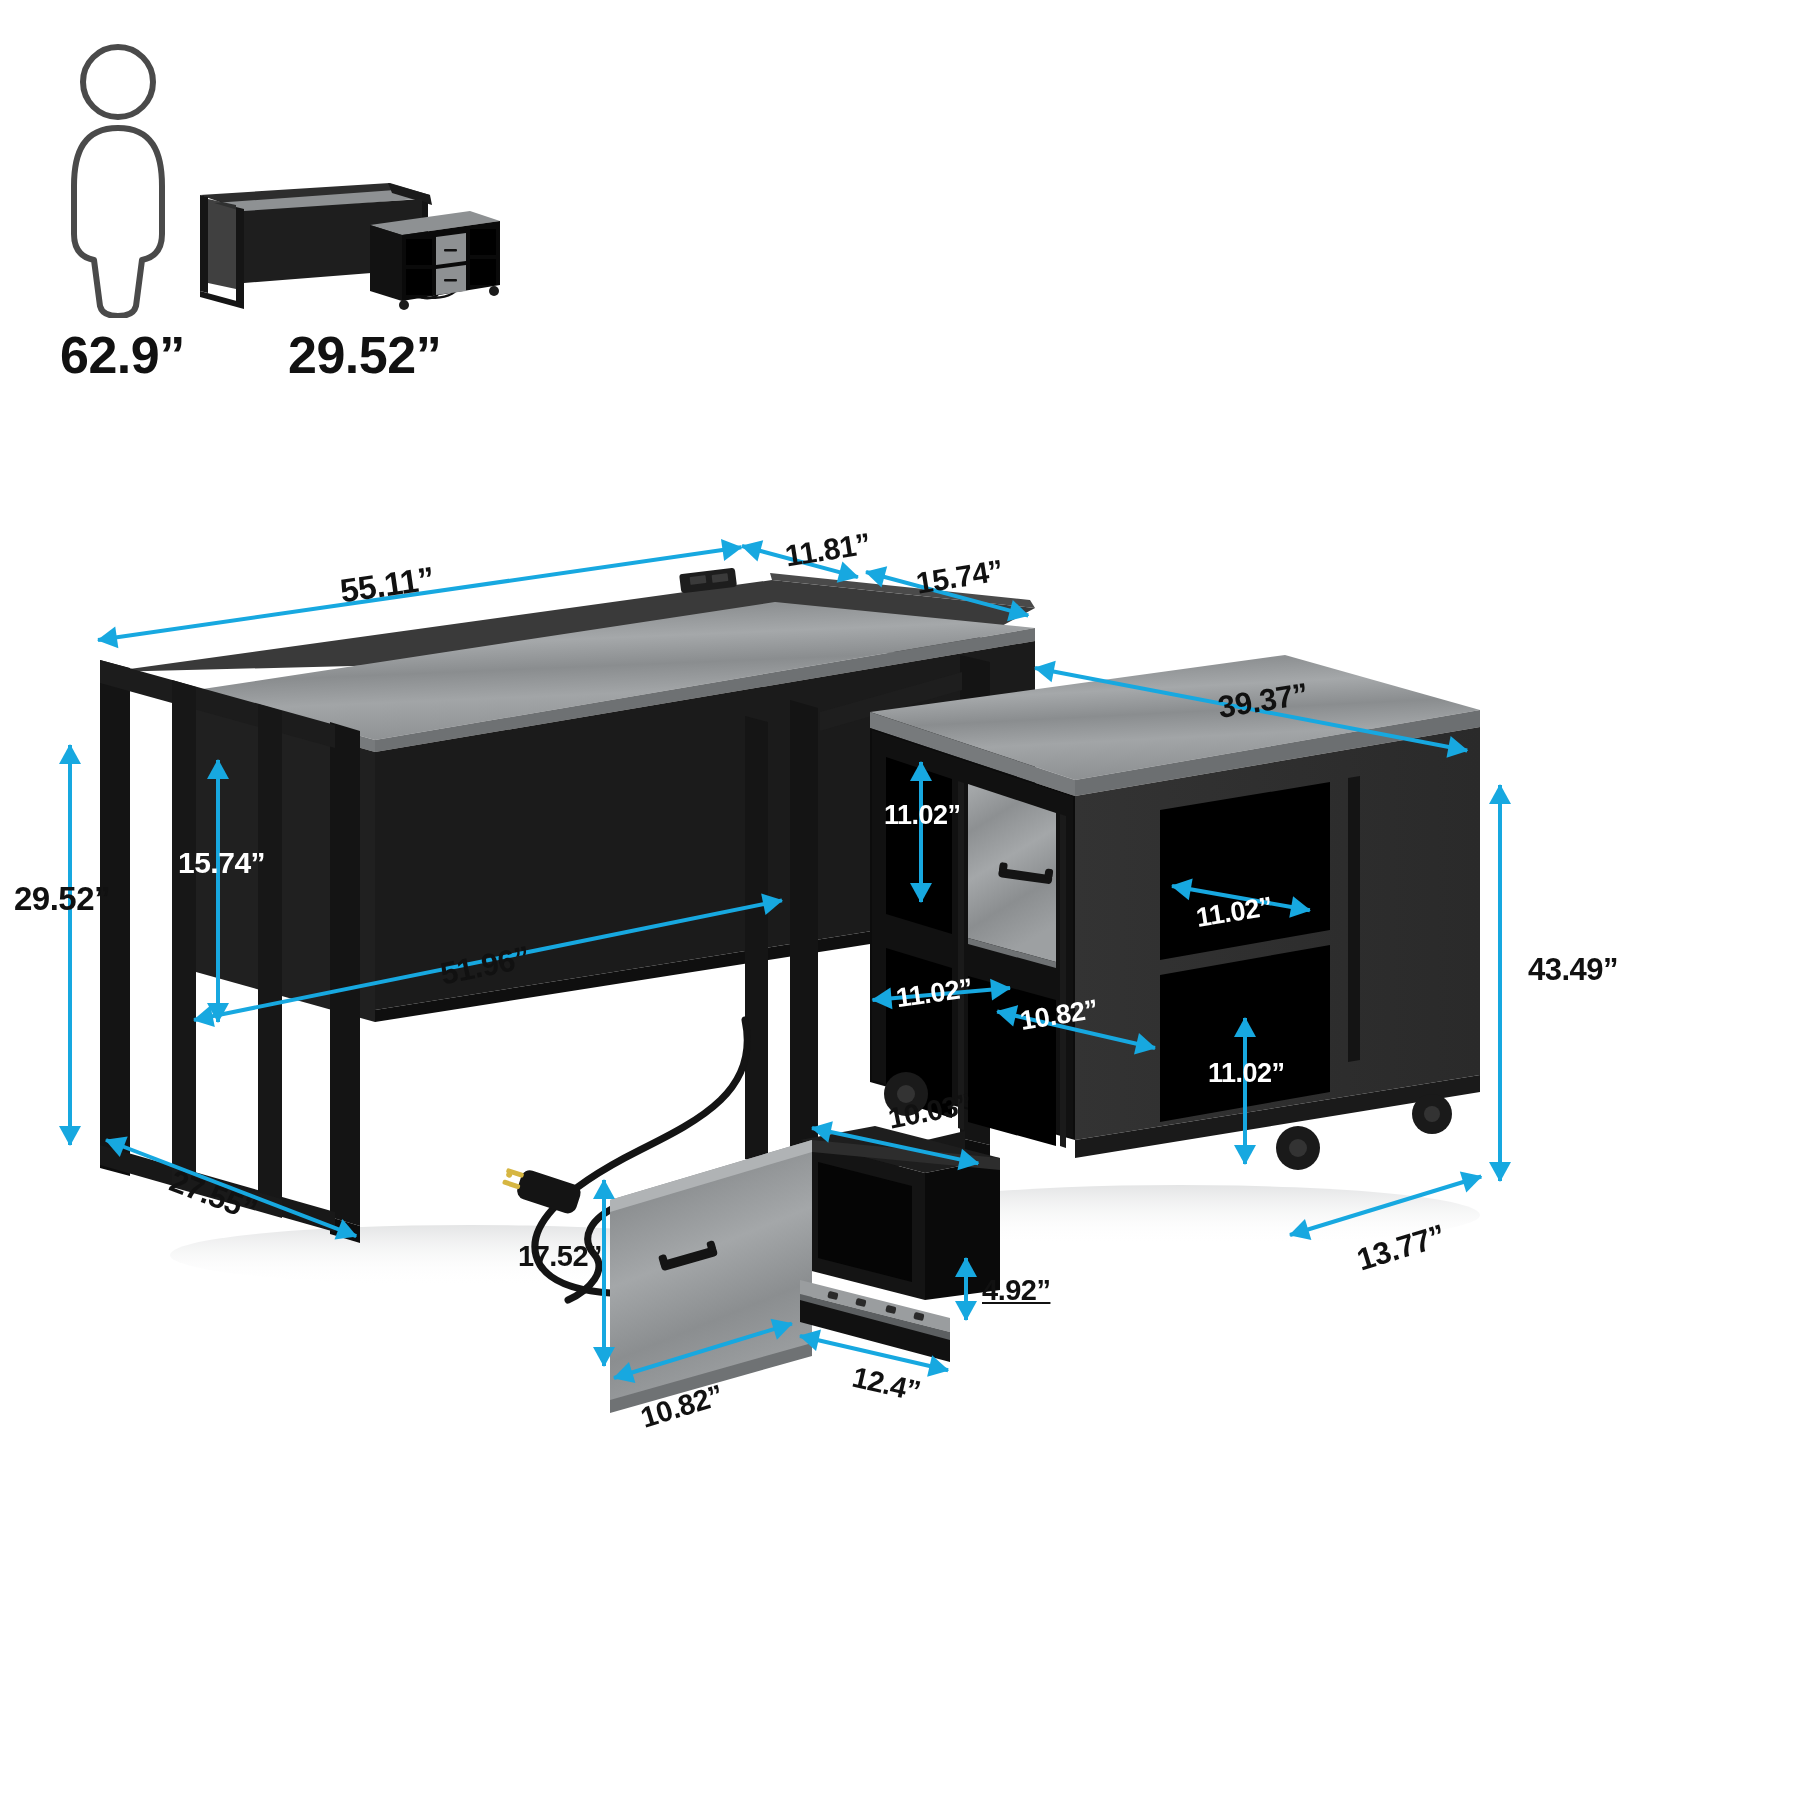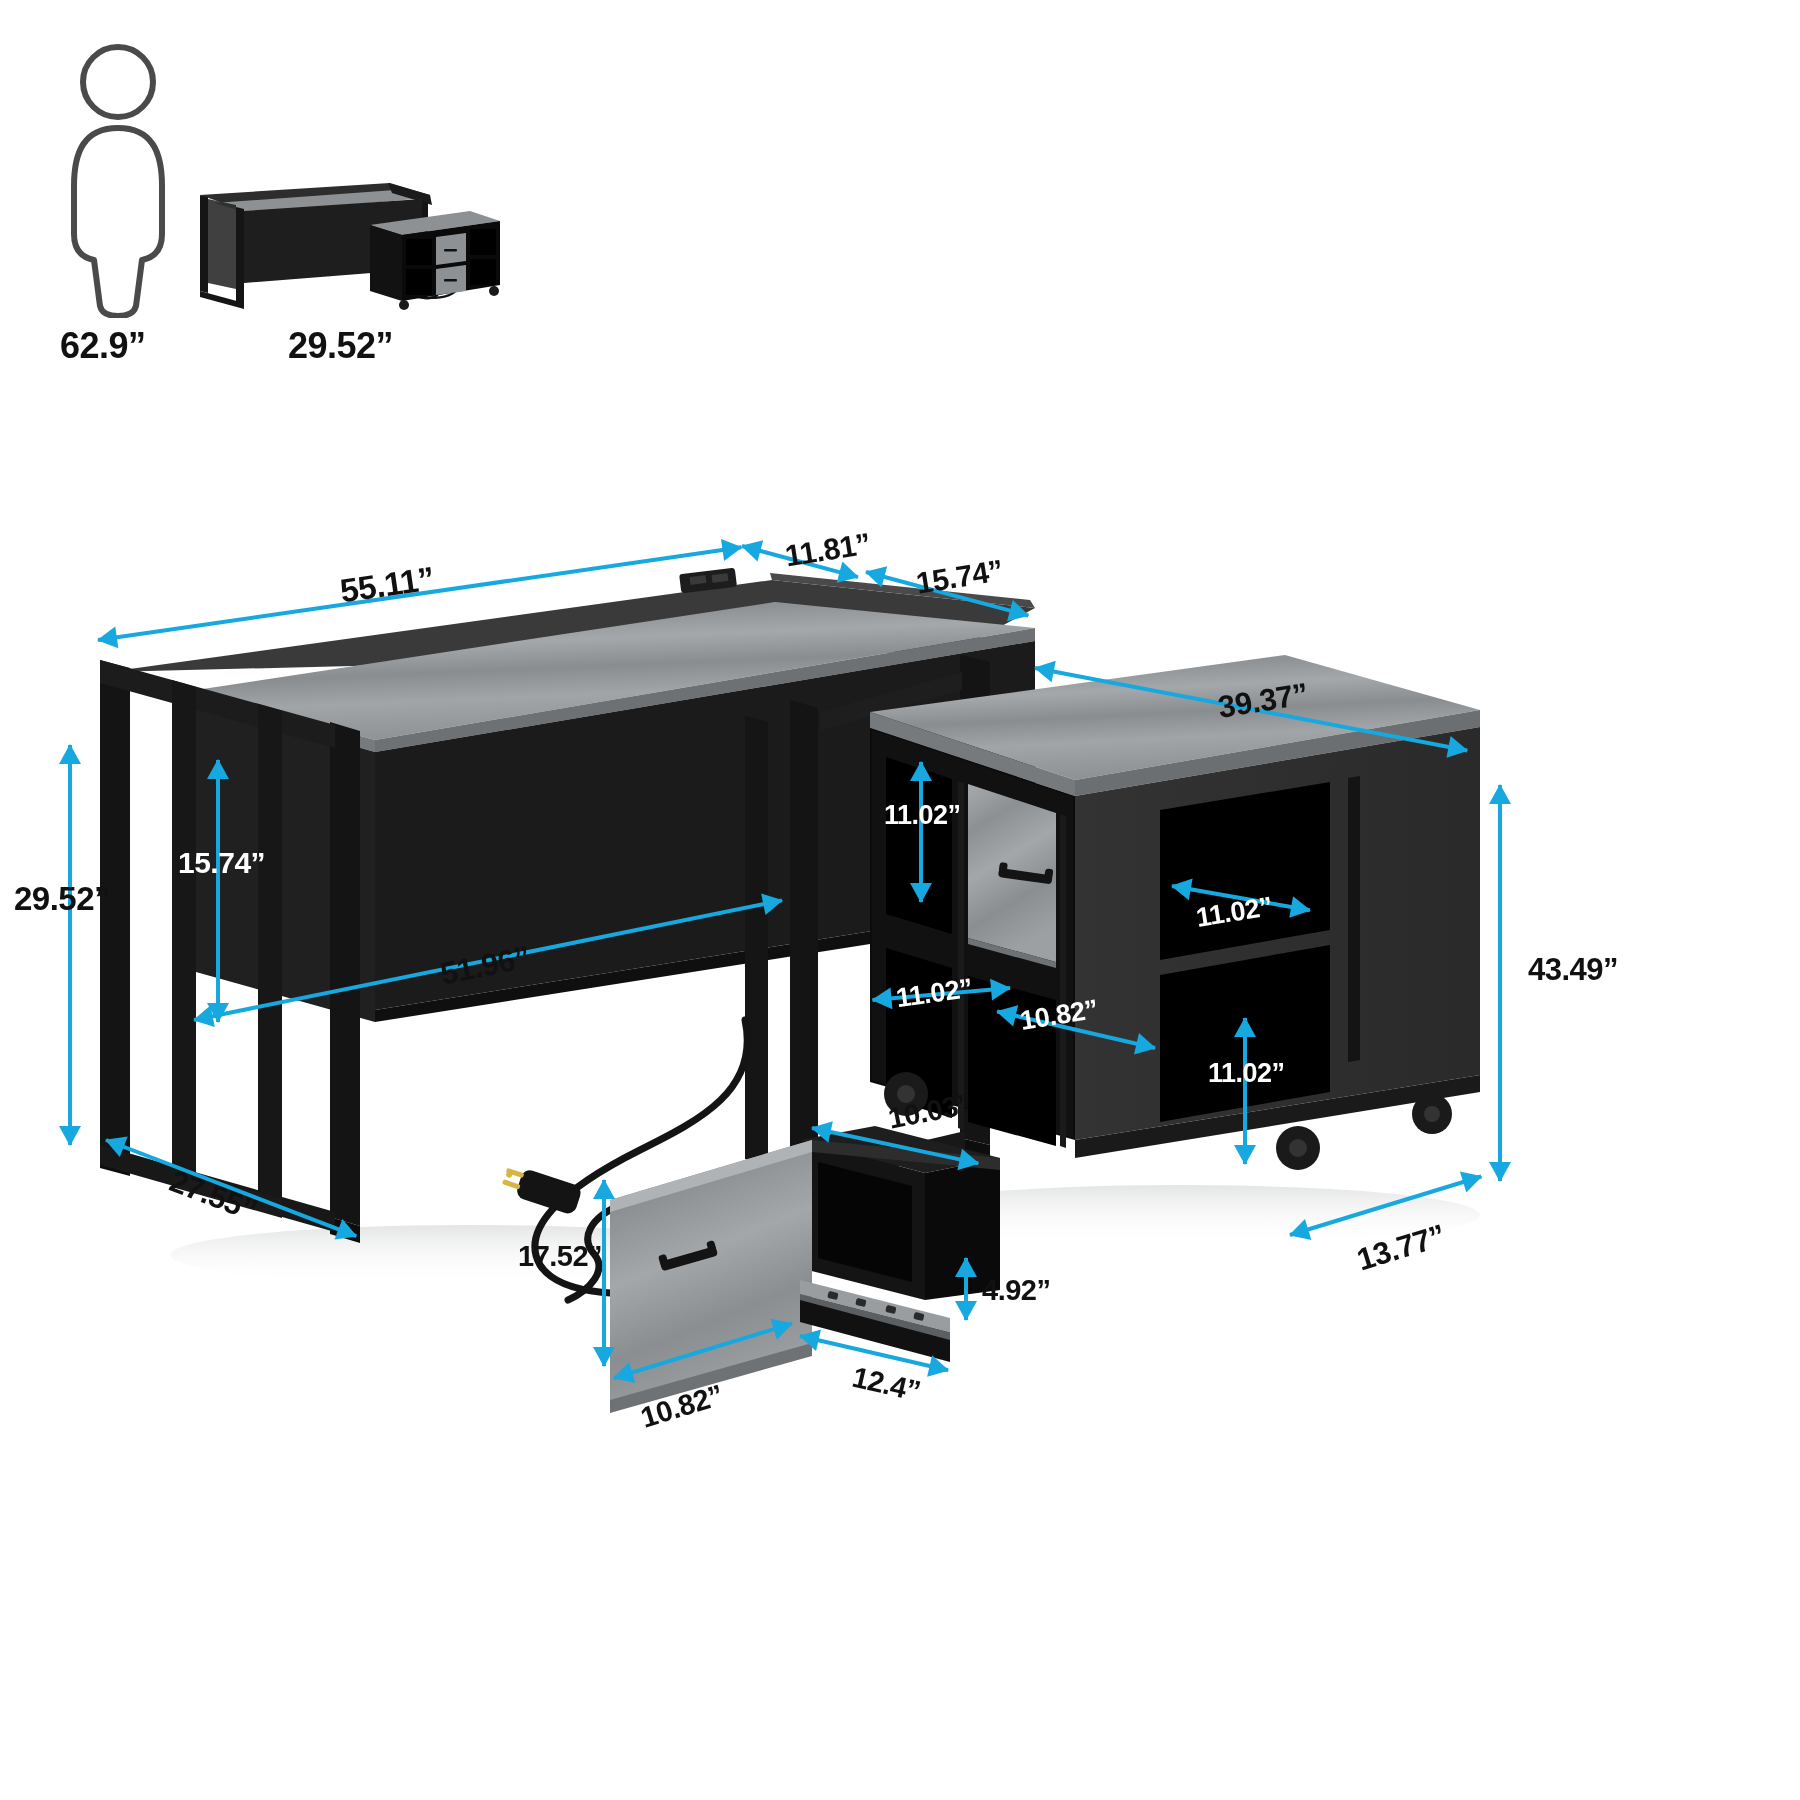--- a/index.html
+++ b/index.html
@@ -16,21 +16,21 @@
   .dim {
     position:absolute;
     font-family:"Liberation Sans", sans-serif;
     font-weight:bold;
     color:#111111;
     white-space:nowrap;
     letter-spacing:-0.5px;
     transform-origin:center center;
   }
   .dim.white { color:#ffffff; }
-  .dim.big { font-size:36px;text-align:center; }
+  .dim.big { font-size:52px;text-align:center; }
 
   
   .arrow { position:absolute; transform-origin:0 50%; height:0; }
   .arrow .bar {
     position:absolute; left:0; top:-2px; height:4px; width:100%;
     background:#17a8e0;
   }
   .arrow .head {
     position:absolute; top:-11px; width:0; height:0;
     border-top:11px solid transparent;
@@ -375,21 +375,21 @@
       <div class="head e"></div>
   </div>
   <div class="dim" style="left:518px; top:1240px; font-size:29px;">17.52”</div>
 
   <div class="arrow" style="left:966px; top:1258px; width:62px; transform:rotate(90deg);
               transform-origin:0 50%;">
     <div class="bar"></div>
       <div class="head s"></div>
       <div class="head e"></div>
   </div>
-  <div class="dim" style="left:982px; top:1274px; font-size:29px;">4.92”</div>
+  <div class="dim" style="left:982px; top:1274px; font-size:29px;text-decoration:underline;">4.92”</div>
 
   <div class="arrow" style="left:800px; top:1336px; width:152px; transform:rotate(13deg);
               transform-origin:0 50%;">
     <div class="bar"></div>
       <div class="head s"></div>
       <div class="head e"></div>
   </div>
   <div class="dim" style="left:852px; top:1368px; font-size:29px; transform:rotate(13deg);">12.4”</div>
 
   <div class="arrow" style="left:614px; top:1378px; width:186px; transform:rotate(-17deg);

